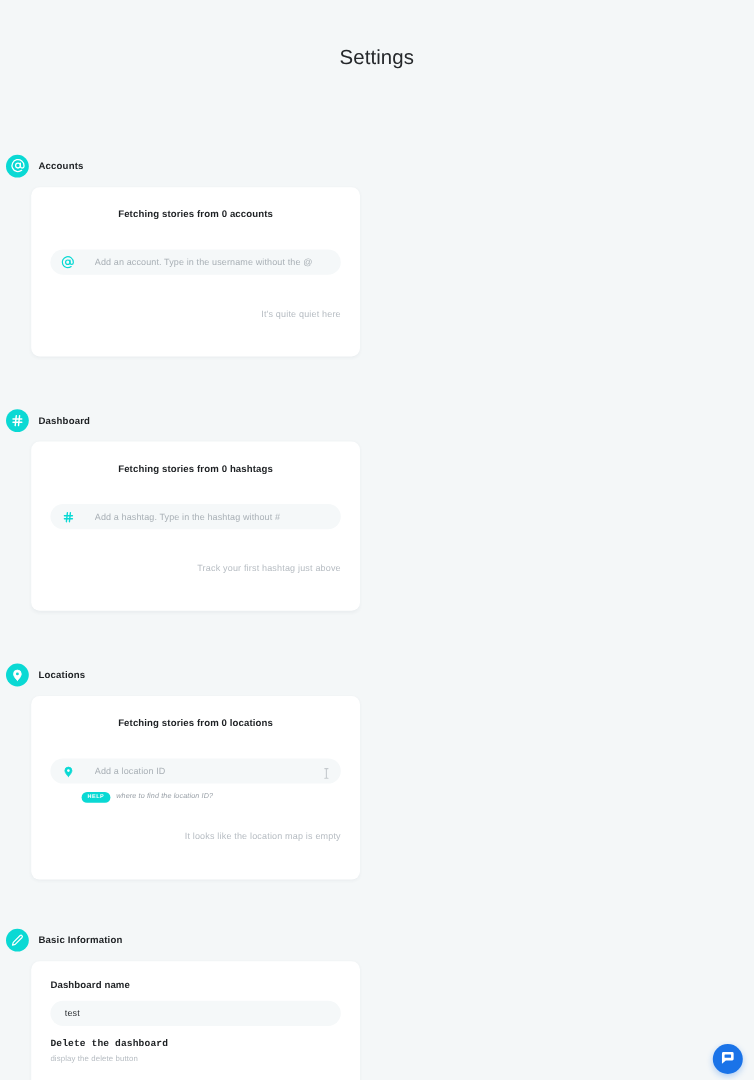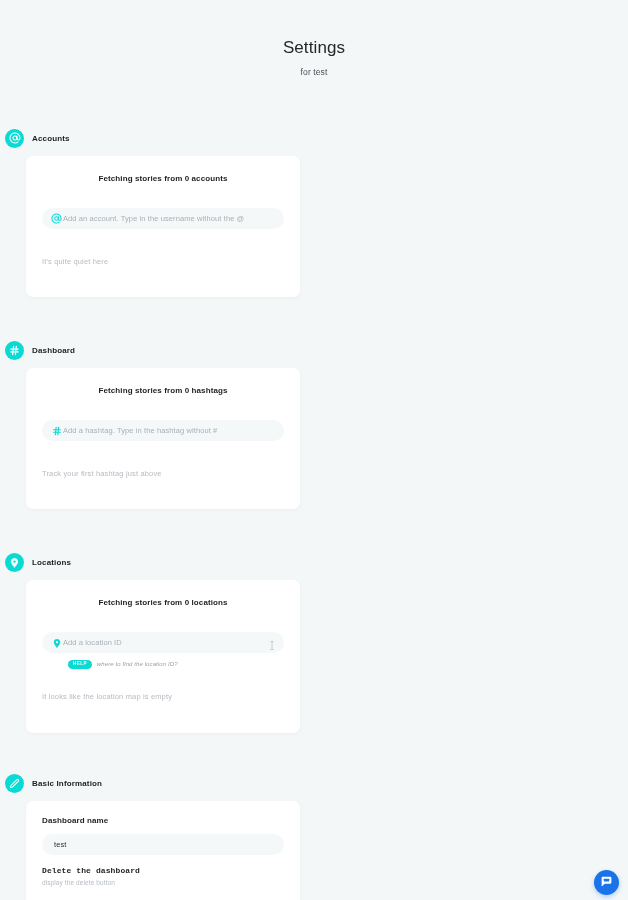--- a/index.html
+++ b/index.html
@@ -82,21 +82,21 @@
     font-size: 8px;
     font-weight: bold;
     color: #1d2023;
     letter-spacing: 0.1px;
   }
 
   
   .pill {
     display: flex;
     align-items: center;
-    gap: 0;
+    gap: 16px;
     height: 21px;
     background: #f5f8f9;
     border-radius: 11px;
     padding: 0 8px;
   }
   .pill-icon {
     width: 13px;
     height: 13px;
     display: flex;
     align-items: center;
@@ -116,21 +116,21 @@
   .pill-input::placeholder { color: #a9b0b6; }
 
   .caret-icon {
     width: 8px;
     height: 11px;
     flex: 0 0 auto;
     opacity: 0.45;
   }
 
   .empty-text {
-    text-align: left;
+    text-align: right;
     font-size: 7.5px;
     color: #b6bcc2;
     letter-spacing: 0.15px;
   }
 
   
   .help-row {
     display: flex;
     align-items: center;
     gap: 5px;
@@ -185,21 +185,20 @@
     box-shadow: 0 2px 5px rgba(26,115,232,0.32);
   }
 </style>
 </head>
 <body>
 
 <div class="page">
 
   <div class="header">
     <div class="page-title">Settings</div>
-    <div class="page-subtitle">for test</div>
   </div>
 
   <div class="section" style="top:128px;">
     <div class="section-head">
       <span class="sec-badge">
         <svg width="12" height="12" viewBox="0 0 24 24" fill="none" stroke="#ffffff" stroke-width="2.1" stroke-linecap="round" stroke-linejoin="round">
           <circle cx="12" cy="12" r="4"></circle>
           <path d="M16 8v5a3 3 0 0 0 6 0v-1a10 10 0 1 0-3.9 7.9"></path>
         </svg>
       </span>

